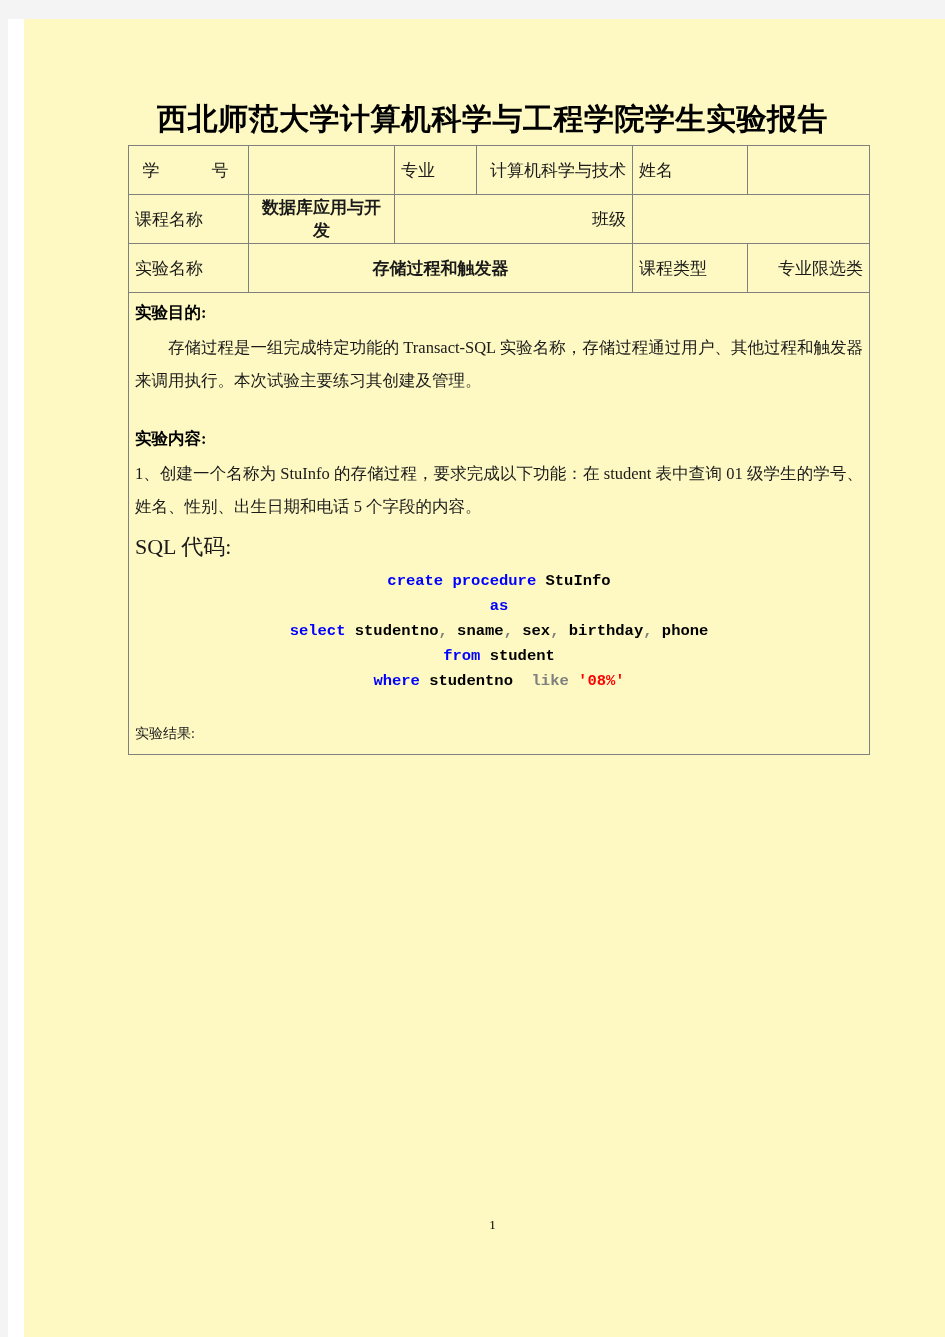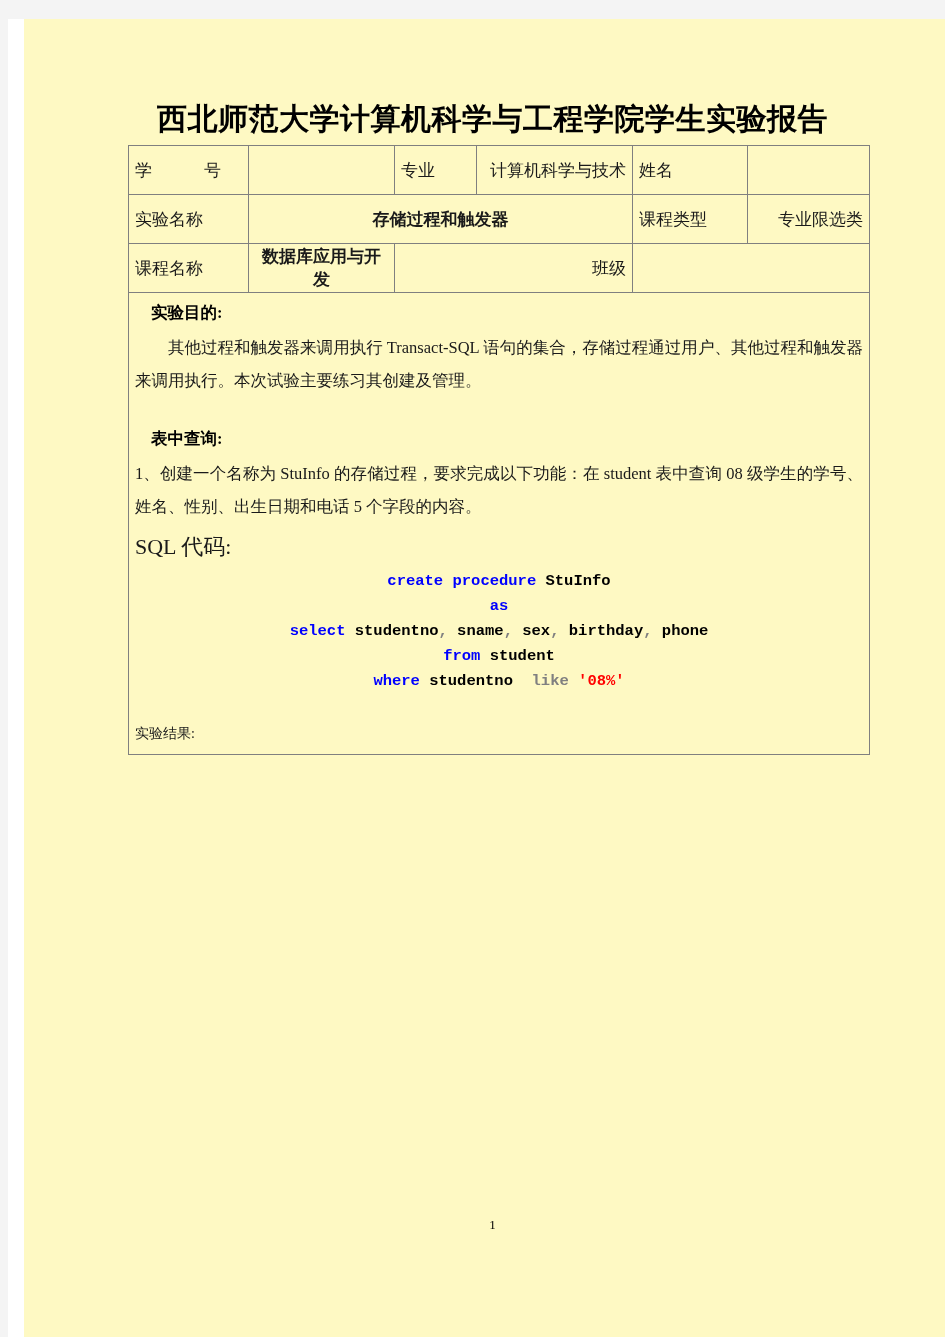--- a/index.html
+++ b/index.html
@@ -70,21 +70,21 @@
     font-size: 17px;
     color: #1a1a1a;
     vertical-align: middle;
     font-family: "Liberation Serif", "DejaVu Serif", serif;
   }
   .lbl {
     text-align: left;
     height: 48px;
   }
   .lbl-wide {
-    text-align: left;
+    text-align: center;
     letter-spacing: 6px;
     margin-left: 44px;
   }
   .val-bold {
     text-align: center;
     font-weight: bold;
     font-size: 18px;
   }
   .val-plain {
     text-align: right;
@@ -95,21 +95,21 @@
   .content-cell {
     padding: 10px 14px 14px 14px;
     vertical-align: top;
     line-height: 1.95;
     font-size: 16.5px;
     color: #1a1a1a;
   }
   .sec-head {
     font-weight: bold;
     font-size: 16.5px;
-    margin: 4px 0 2px 16px;
+    margin: 4px 0 2px 0;
     color: #000;
   }
   .para {
     margin: 0;
     text-indent: 2em;
     line-height: 2.0;
     font-size: 16.5px;
     text-align: justify;
   }
   .para-flush {
@@ -183,43 +183,43 @@
     <tbody>
       <tr>
         <td class="lbl lbl-wide">学　　号</td>
         <td class="lbl blank-cell"></td>
         <td class="lbl">专业</td>
         <td class="lbl val-plain">计算机科学与技术</td>
         <td class="lbl">姓名</td>
         <td class="lbl blank-cell"></td>
       </tr>
       <tr>
+        <td class="lbl">课程名称</td>
+        <td class="lbl val-bold">数据库应用与开发</td>
+        <td class="lbl val-plain" colspan="2" style="width:238px;">班级</td>
+        <td class="lbl blank-cell" colspan="2"></td>
+      </tr>
+      <tr>
         <td class="lbl">实验名称</td>
         <td class="lbl val-bold" colspan="3">存储过程和触发器</td>
         <td class="lbl">课程类型</td>
         <td class="lbl val-plain">专业限选类</td>
       </tr>
       <tr>
-        <td class="lbl">课程名称</td>
-        <td class="lbl val-bold">数据库应用与开发</td>
-        <td class="lbl val-plain" colspan="2" style="width:238px;">班级</td>
-        <td class="lbl blank-cell" colspan="2"></td>
-      </tr>
-      <tr>
         <td class="content-cell" colspan="6">
 
           <div class="sec-head">实验目的:</div>
 
-          <p class="para">其他过程和触发器来调用执行 Transact-SQL 语句的集合，存储过程通过用户、其他过程和触发器来调用执行。本次试验主要练习其创建及管理。</p>
+          <p class="para">存储过程是一组完成特定功能的 Transact-SQL 实验名称，存储过程通过用户、其他过程和触发器来调用执行。本次试验主要练习其创建及管理。</p>
 
           <div class="spacer-line"></div>
 
-          <div class="sec-head">表中查询:</div>
-
-          <p class="para-flush">1、创建一个名称为 StuInfo 的存储过程，要求完成以下功能：在 student 表中查询 08 级学生的学号、姓名、性别、出生日期和电话 5 个字段的内容。</p>
+          <div class="sec-head">实验内容:</div>
+
+          <p class="para-flush">1、创建一个名称为 StuInfo 的存储过程，要求完成以下功能：在 student 表中查询 01 级学生的学号、姓名、性别、出生日期和电话 5 个字段的内容。</p>
 
           <p class="sql-label">SQL 代码:</p>
 
           <div class="code-block"><div class="code-line"><span class="kw">create</span> <span class="kw">procedure</span> <span class="fn">StuInfo</span></div><div class="code-line"><span class="kw">as</span></div><div class="code-line"><span class="kw">select</span> <span class="ident">studentno</span><span class="op">,</span> <span class="ident">sname</span><span class="op">,</span> <span class="ident">sex</span><span class="op">,</span> <span class="ident">birthday</span><span class="op">,</span> <span class="ident">phone</span></div><div class="code-line"><span class="kw">from</span> <span class="ident">student</span></div><div class="code-line"><span class="kw">where</span> <span class="ident">studentno</span>  <span class="op">like</span> <span class="str">'08%'</span></div></div>
 
           <p class="result-label">实验结果:</p>
 
         </td>
       </tr>
     </tbody>

